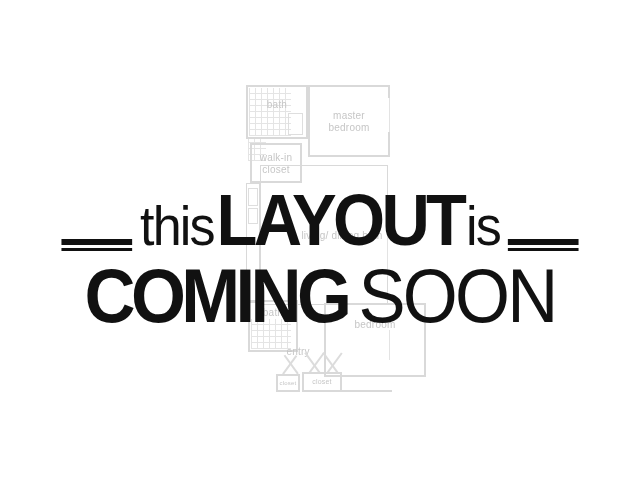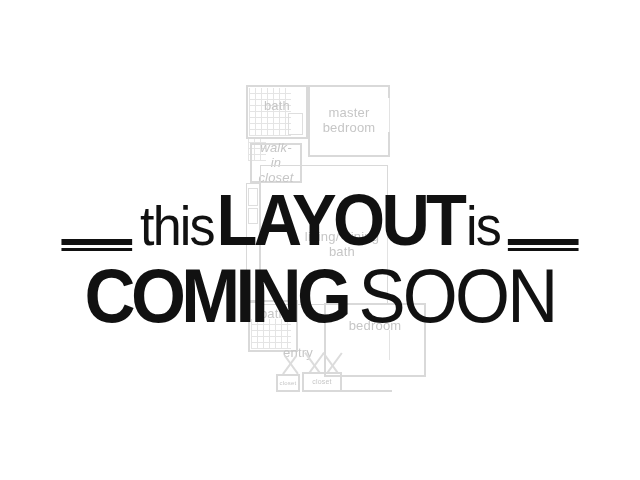--- a/index.html
+++ b/index.html
@@ -8,21 +8,21 @@
     overflow:hidden; font-family:"Liberation Sans","DejaVu Sans",sans-serif;
   }
 
   
   .floorplan { position:absolute; inset:0; z-index:1; }
   .room {
     position:absolute; border:2px solid #d9d9d9; box-sizing:border-box;
   }
   .room-label {
     position:absolute; left:0; right:0; text-align:center;
-    color:#c6c6c6; font-size:13px; line-height:1.15; letter-spacing:.2px;
+    color:#c6c6c6; font-size:10px; line-height:1.15; letter-spacing:.2px;
   }
   .room-label.center { top:50%; transform:translateY(-50%); }
   .tiles {
     position:absolute; box-sizing:border-box;
     background-image:
       repeating-linear-gradient(0deg,  #e4e4e4 0 1px, transparent 1px 6px),
       repeating-linear-gradient(90deg, #e4e4e4 0 1px, transparent 1px 6px);
   }
   .inner-box { position:absolute; border:1px solid #dedede; box-sizing:border-box; }
   .wall-seg { position:absolute; background:#d9d9d9; }
@@ -72,21 +72,21 @@
       <div class="room-label" style="top:12px;">bath</div>
     </div>
     <div class="tiles" style="left:248px; top:139px; width:18px; height:22px;"></div>
 
     <div class="room" style="left:308px; top:85px; width:82px; height:72px;">
       <div class="room-label center" style="padding:0 10px;">master bedroom</div>
     </div>
     <div class="window" style="left:387px; top:98px; width:5px; height:34px;"></div>
 
     <div class="room" style="left:250px; top:143px; width:52px; height:40px;">
-      <div class="room-label center" style="padding:0 6px;font-style:italic;">walk-in closet</div>
+      <div class="room-label center" style="padding:0 6px;">walk-in closet</div>
     </div>
 
     <div class="room" style="left:246px; top:183px; width:14px; height:120px; border-width:1px;">
       <div class="inner-box" style="left:1px; top:4px; width:10px; height:18px;"></div>
       <div class="inner-box" style="left:1px; top:24px; width:10px; height:16px;"></div>
     </div>
 
     <div class="room" style="left:260px; top:165px; width:128px; height:140px; border-width:1px;">
       <div class="room-label" style="top:64px; left:40px; right:4px;">living/ dining bath</div>
     </div>

